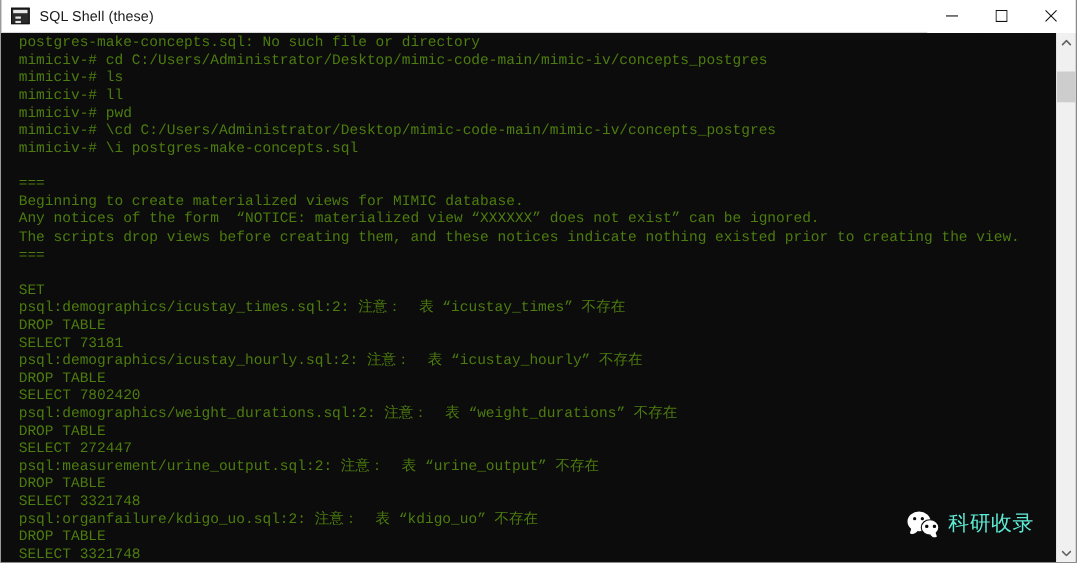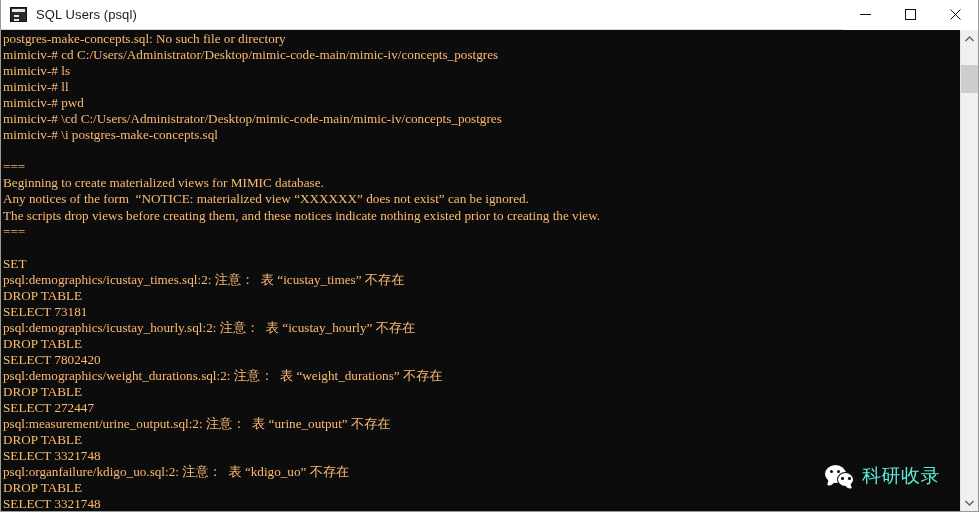--- a/index.html
+++ b/index.html
@@ -75,26 +75,26 @@
   #console {
     position: absolute;
     left: 0; top: 30px;
     width: 960px;
     height: 481px;
     background: #0c0c0c;
     overflow: hidden;
     padding: 0;
   }
   #console-lines {
-    font-family: Liberation Serif, serif;
+    font-family: Liberation Mono, monospace;
     font-size: 13.2px;
     line-height: 16.05px;
-    color: #fdba74;
+    color: #4d7c0f;
     white-space: pre;
-    padding-left: 2px;
+    padding-left: 16px;
     padding-top: 1px;
     letter-spacing: 0px;
   }
   .cline { height: 16.05px; }
 
   
   #scrollbar {
     position: absolute;
     right: 0; top: 30px;
     width: 18px;
@@ -189,21 +189,21 @@
     letter-spacing: 0.5px;
   }
 </style>
 </head>
 <body>
 
 <div id="window">
 
   <div id="titlebar">
     <div id="app-icon"></div>
-    <div id="title-text">SQL Users (psql)</div>
+    <div id="title-text">SQL Shell (these)</div>
 
     <div id="window-controls">
       <div class="wc-btn">
         <svg width="11" height="11" viewBox="0 0 11 11" aria-hidden="true">
           <rect x="0" y="5" width="11" height="1" fill="#111111"></rect>
         </svg>
       </div>
       <div class="wc-btn">
         <svg width="11" height="11" viewBox="0 0 11 11" aria-hidden="true">
           <rect x="0.5" y="0.5" width="10" height="10" fill="none" stroke="#111111" stroke-width="1"></rect>

